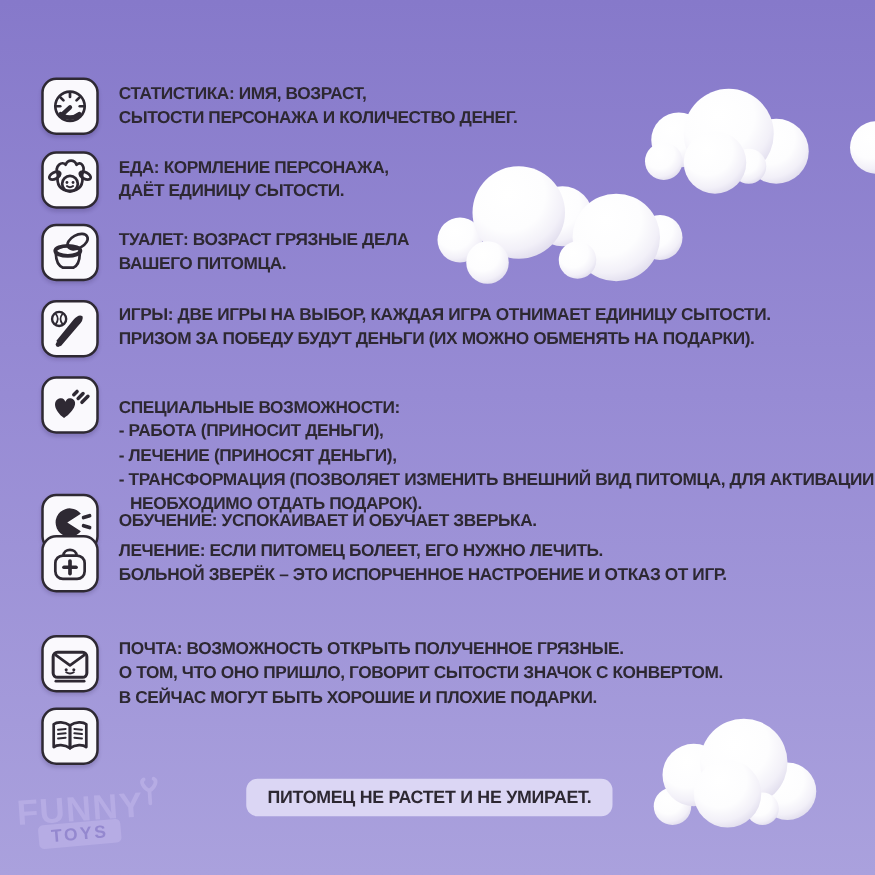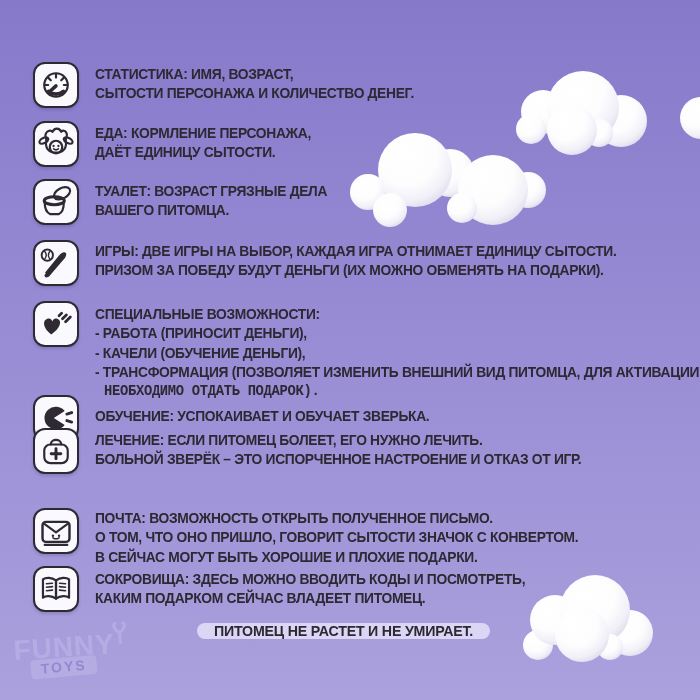--- a/index.html
+++ b/index.html
@@ -13,23 +13,23 @@
   .tile{
     width:46px;height:46px;flex:0 0 46px;box-sizing:border-box;
     background:var(--tile_bg,#faf9fd);
     border:2.5px solid var(--tile_border,#2e2933);
     border-radius:12px;display:flex;align-items:center;justify-content:center;
     box-shadow:0 2px 3px rgba(40,30,70,.18);
   }
   .tile svg{display:block;}
   .txt{margin-left:16px;color:var(--ink,#2d2832);font-weight:700;
        font-size:13.8px;line-height:19.3px;letter-spacing:-0.3px;white-space:nowrap;}
-  .txt .indent{padding-left:9px;font-family:Liberation Mono, monospace;}
+  .txt .indent{padding-left:9px;}
   .pill{
-    position:absolute;left:197px;top:623px;height:16px;padding:0 17px;
+    position:absolute;left:197px;top:623px;height:30px;padding:0 17px;
     background:var(--pill_bg,#dbd6f4);border-radius:9px;
     display:flex;align-items:center;justify-content:center;
     color:var(--ink,#2d2832);font-weight:700;font-size:14.2px;letter-spacing:-0.2px;white-space:nowrap;
   }
   .logo{position:absolute;left:14px;top:634px;transform:rotate(-4deg);color:var(--logo,#b6ace4);}
   .logo .l1{font-size:28px;font-weight:800;letter-spacing:1px;line-height:26px;display:flex;align-items:flex-start;}
   .logo .l1 svg{margin-left:-4px;margin-top:-10px;}
   .logo .l2{margin:-3px 0 0 16px;background:var(--logo,#b6ace4);color:#9488cf;
             font-size:14px;font-weight:800;letter-spacing:2px;padding:1px 10px 2px;
             border-radius:4px;width:fit-content;transform:rotate(-1deg);}
@@ -148,24 +148,24 @@
 
   <div class="row" style="top:301px">
     <span class="tile">
       <svg width="40" height="40" viewBox="0 0 46 46">
         <path class="gf" d="M17.5,35 C8,28 7,19 13,17 C16.5,15.8 18.3,18.3 18.8,20 C19.3,18.3 21.2,15.8 24.5,17 C30.5,19 28,28 17.5,35 Z"></path>
         <line class="g" style="stroke-width:3.2" x1="26.5" y1="13.5" x2="29.5" y2="10.5"></line>
         <line class="g" style="stroke-width:3.2" x1="30.5" y1="17" x2="35" y2="12.5"></line>
         <line class="g" style="stroke-width:3.2" x1="34" y1="20.5" x2="39.5" y2="15"></line>
       </svg>
     </span>
-    <div class="txt" style="margin-top:4px">
+    <div class="txt" style="margin-top:15px">
       <div>СПЕЦИАЛЬНЫЕ ВОЗМОЖНОСТИ:</div>
       <div>- РАБОТА (ПРИНОСИТ ДЕНЬГИ),</div>
-      <div>- КАЧЕЛИ (ОБУЧЕНИЕ ДЕНЬГИ),</div>
+      <div>- ЛЕЧЕНИЕ (ПРИНОСЯТ ДЕНЬГИ),</div>
       <div>- ТРАНСФОРМАЦИЯ (ПОЗВОЛЯЕТ ИЗМЕНИТЬ ВНЕШНИЙ ВИД ПИТОМЦА, ДЛЯ АКТИВАЦИИ</div>
       <div class="indent">НЕОБХОДИМО ОТДАТЬ ПОДАРОК).</div>
     </div>
   </div>
 
   <div class="row" style="top:395px">
     <span class="tile">
       <svg width="40" height="40" viewBox="0 0 46 46">
         <path class="gf" d="M20.5,23 L33,15 A13,13 0 1 0 33,31 Z"></path>
         <line class="g" style="stroke-width:3.4" x1="35.5" y1="18.5" x2="41" y2="16.8"></line>
@@ -197,43 +197,39 @@
       <svg width="40" height="40" viewBox="0 0 46 46">
         <rect class="g" style="stroke-width:2.8" x="7.5" y="12.5" width="31" height="23" rx="4"></rect>
         <path class="g" d="M10,15 L23,24.5 L36,15"></path>
         <circle class="gf" cx="19.5" cy="28.5" r="1.4"></circle>
         <circle class="gf" cx="26.5" cy="28.5" r="1.4"></circle>
         <path class="g" style="stroke-width:1.8" d="M19.5,30.8 Q23,33.2 26.5,30.8"></path>
         <line class="g" x1="10" y1="39" x2="36" y2="39"></line>
       </svg>
     </span>
     <div class="txt" style="margin-top:1px">
-      <div>ПОЧТА: ВОЗМОЖНОСТЬ ОТКРЫТЬ ПОЛУЧЕННОЕ ПИСЬМО.</div>
+      <div>ПОЧТА: ВОЗМОЖНОСТЬ ОТКРЫТЬ ПОЛУЧЕННОЕ ГРЯЗНЫЕ.</div>
       <div>О ТОМ, ЧТО ОНО ПРИШЛО, ГОВОРИТ СЫТОСТИ ЗНАЧОК С КОНВЕРТОМ.</div>
       <div>В СЕЙЧАС МОГУТ БЫТЬ ХОРОШИЕ И ПЛОХИЕ ПОДАРКИ.</div>
     </div>
   </div>
 
   <div class="row" style="top:566px">
     <span class="tile">
       <svg width="40" height="40" viewBox="0 0 46 46">
         <path class="g" d="M23,13 C18,9.5 11,9.5 8,12 L8,33 C11,30.5 18,30.5 23,34 Z"></path>
         <path class="g" d="M23,13 C28,9.5 35,9.5 38,12 L38,33 C35,30.5 28,30.5 23,34 Z"></path>
         <line class="g" style="stroke-width:1.8" x1="12" y1="17" x2="19" y2="16.3"></line>
         <line class="g" style="stroke-width:1.8" x1="12" y1="21" x2="19" y2="20.3"></line>
         <line class="g" style="stroke-width:1.8" x1="12" y1="25" x2="19" y2="24.3"></line>
         <line class="g" style="stroke-width:1.8" x1="34" y1="17" x2="27" y2="16.3"></line>
         <line class="g" style="stroke-width:1.8" x1="34" y1="21" x2="27" y2="20.3"></line>
         <line class="g" style="stroke-width:1.8" x1="34" y1="25" x2="27" y2="24.3"></line>
       </svg>
     </span>
-    <div class="txt" style="margin-top:4px">
-      <div>СОКРОВИЩА: ЗДЕСЬ МОЖНО ВВОДИТЬ КОДЫ И ПОСМОТРЕТЬ,</div>
-      <div>КАКИМ ПОДАРКОМ СЕЙЧАС ВЛАДЕЕТ ПИТОМЕЦ.</div>
-    </div>
   </div>
 
   <div class="pill">ПИТОМЕЦ НЕ РАСТЕТ И НЕ УМИРАЕТ.</div>
 
   <div class="logo">
     <div class="l1">
       <span>FUNNY</span>
       <svg width="20" height="24" viewBox="0 0 20 24">
         <path d="M10,22 L10,12 M10,12 C5,9 3,4 6,2.5 M10,12 C15,9 17,4 14,2.5" stroke="#b6ace4" stroke-width="3" fill="none" stroke-linecap="round"></path>
       </svg>

